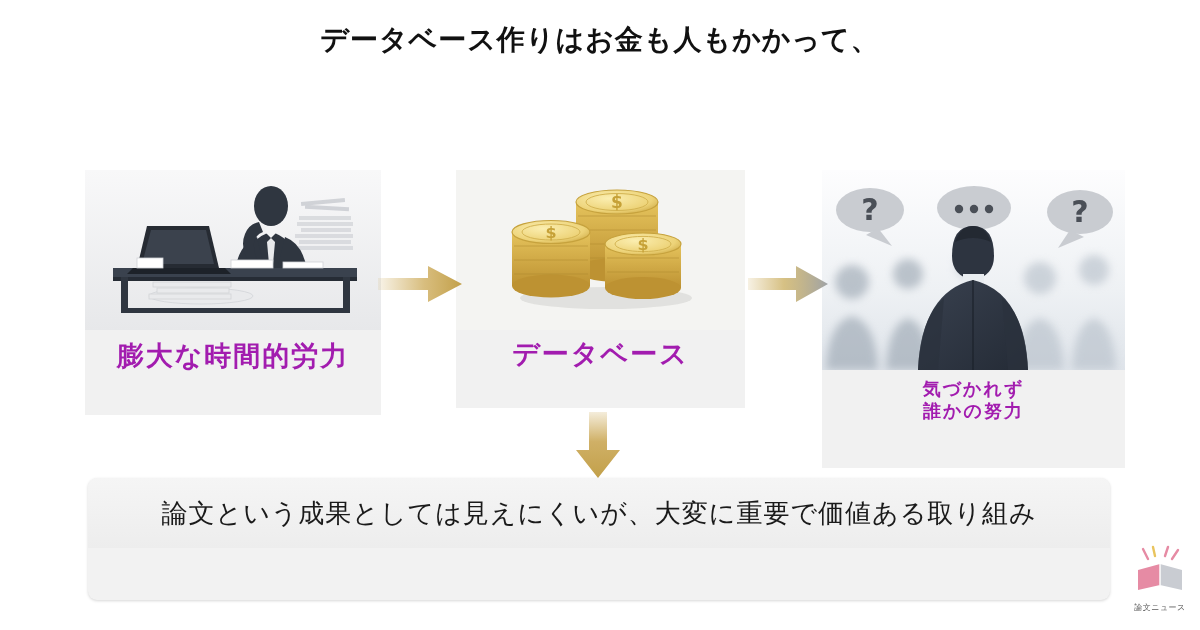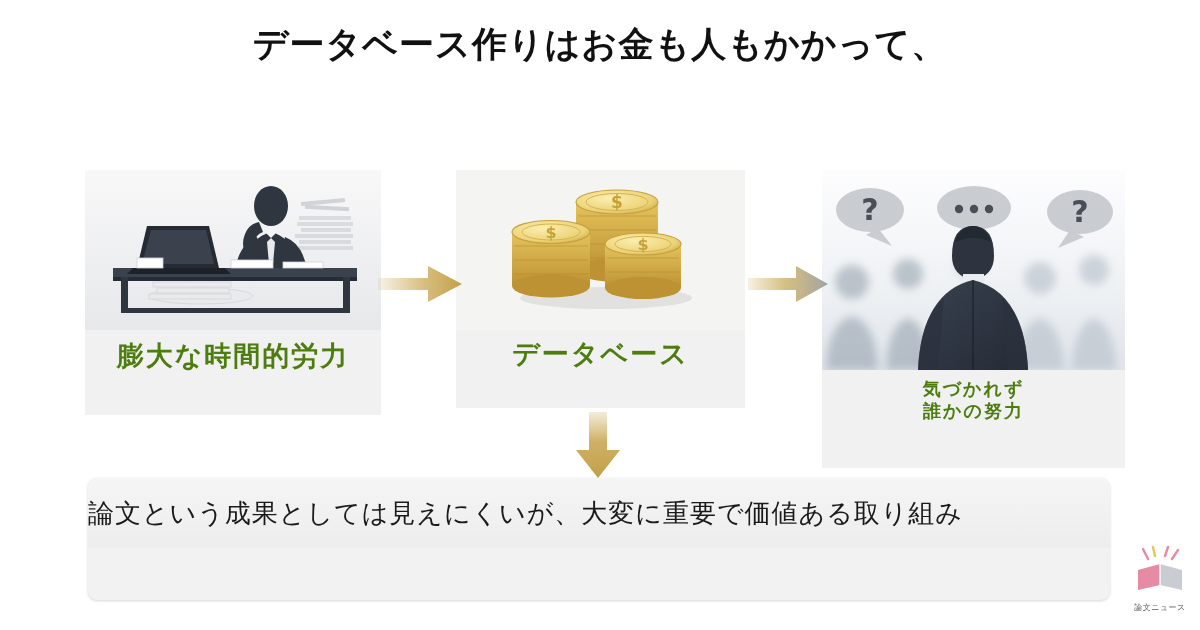--- a/index.html
+++ b/index.html
@@ -11,21 +11,21 @@
     overflow: hidden;
   }
 
   
   .title-block {
     position: absolute;
     top: 22px; left: 0; width: 1200px;
     text-align: center;
   }
   .title-line {
-    font-size: 35px;
+    font-size: 28px;
     font-weight: 700;
     color: #111111;
     letter-spacing: 1px;
     line-height: 1.28;
     white-space: nowrap;
   }
 
   
   .card {
     position: absolute;
@@ -36,21 +36,21 @@
     position: absolute;
     left: 0; right: 0; top: 0;
     overflow: hidden;
   }
   .card-label {
     position: absolute;
     left: 0; right: 0;
     text-align: center;
     font-size: 27px;
     font-weight: 700;
-    color: #4d7c0f;
+    color: #a21caf;
     letter-spacing: 2px;
     line-height: 1.22;
     white-space: nowrap;
   }
 
   
   #card-toil { left: 85px; top: 170px; width: 296px; height: 245px; }
   #card-toil .card-art { height: 160px; background: linear-gradient(160deg,#f6f6f7 0%,#ededee 60%,#e9e9ea 100%); }
   #card-toil .card-label { top: 170px; }
 
@@ -97,20 +97,21 @@
     font-weight: 700;
     color: #ffffff;
     letter-spacing: 1px;
   }
   #summary-headline .accent { color: #e8b54a; }
   #summary-sub {
     height: 70px;
     background: linear-gradient(180deg,#f5f5f5 0%,#ededed 100%);
     display: flex;
     align-items: center;
+    justify-content: center;
     white-space: nowrap;
   }
   #summary-sub .sub-text {
     font-size: 26px;
     font-weight: 400;
     color: #1a1a1a;
     letter-spacing: 1px;
   }
 
   

